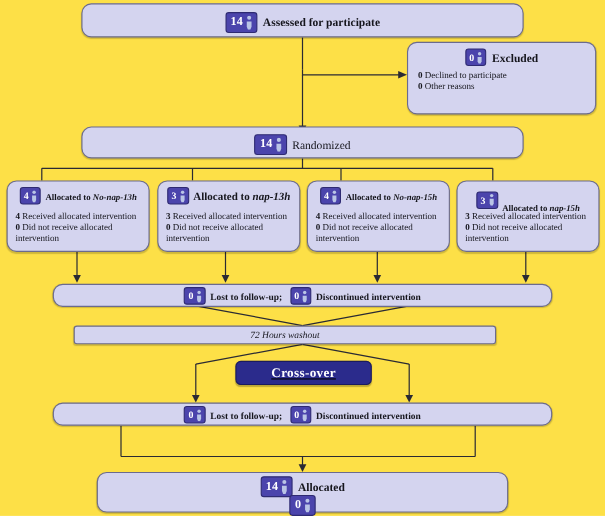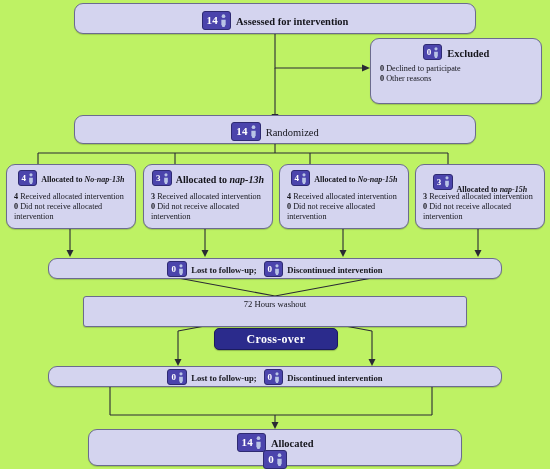--- a/index.html
+++ b/index.html
@@ -1,17 +1,17 @@
 <!DOCTYPE html>
 <html><head>
 <meta charset="utf-8">
 <style>
   html,body{margin:0;padding:0;background:#ffffff;}
   body{font-family:"Liberation Serif", serif;}
-  #page{position:relative;width:550px;height:469px;background:#bef264;overflow:hidden;}
+  #page{position:relative;width:550px;height:469px;background:#fde047;overflow:hidden;}
 
   
   .box{
     position:absolute;
     background:#d4d4ef;
     border:1.3px solid #6b6b8e;
     border-radius:9px;
     box-sizing:border-box;
     box-shadow:0 1px 1px rgba(0,0,0,.18);
   }
@@ -74,20 +74,21 @@
   em{font-style:italic;text-align:center;}
 
   
   .crossover{
     position:absolute;
     background:#2b2b8c;
     border:1px solid #1b1b5e;
     border-radius:5px;
     display:flex;align-items:center;justify-content:center;
     box-shadow:0 1px 1px rgba(0,0,0,.25);
+    text-decoration:underline;
   }
   .crossover span{
     color:#ffffff;font-weight:bold;font-size:12px;
     font-family:"Liberation Serif", serif;
     letter-spacing:.3px;
   }
 
   
   #wires{position:absolute;left:0;top:0;width:550px;height:469px;pointer-events:none;}
   #wires line,#wires path,#wires polyline{stroke:#2a2a33;stroke-width:1.1;fill:none;}
@@ -142,21 +143,21 @@
 
   <div class="box" style="left:74px;top:3px;width:402px;height:31px;">
     <div class="hdr-line" style="top:8px;">
       <span class="badge big">
         <span class="num">14</span>
         <svg class="person" viewBox="0 0 6 12">
             <circle cx="3" cy="2" r="1.7" fill="#b9c4e6"></circle>
             <path d="M1 5.2h4v4.3l-1 2.5H2l-1-2.5z" fill="#b9c4e6"></path>
           </svg>
       </span>
-      <span class="ttl">Assessed for intervention</span>
+      <span class="ttl">Assessed for participate</span>
     </div>
   </div>
 
   <div class="box" style="left:370px;top:38px;width:172px;height:66px;">
     <div class="hdr-line" style="top:6px;">
       <span class="badge">
         <span class="num">0</span>
         <svg class="person" viewBox="0 0 6 12">
             <circle cx="3" cy="2" r="1.7" fill="#b9c4e6"></circle>
             <path d="M1 5.2h4v4.3l-1 2.5H2l-1-2.5z" fill="#b9c4e6"></path>
@@ -265,21 +266,21 @@
         <span class="num">0</span>
         <svg class="person" viewBox="0 0 6 12">
             <circle cx="3" cy="2" r="1.7" fill="#b9c4e6"></circle>
             <path d="M1 5.2h4v4.3l-1 2.5H2l-1-2.5z" fill="#b9c4e6"></path>
           </svg>
       </span>
       <span class="ttl" style="font-size:8.6px;">Discontinued intervention</span>
     </div>
   </div>
 
-  <div class="box sharp" style="left:83px;top:296px;width:384px;height:31px;">
+  <div class="box sharp" style="left:67px;top:296px;width:384px;height:17px;font-style:italic;">
     <div class="hdr-line" style="top:2px;">
       <span class="ttl ttl-reg" style="font-size:8.6px;">72 Hours washout</span>
     </div>
   </div>
 
   <div class="crossover" style="left:214px;top:328px;width:122px;height:20px;">
     <span>Cross-over</span>
   </div>
 
   <div class="box" style="left:48px;top:366px;width:454px;height:21px;">

